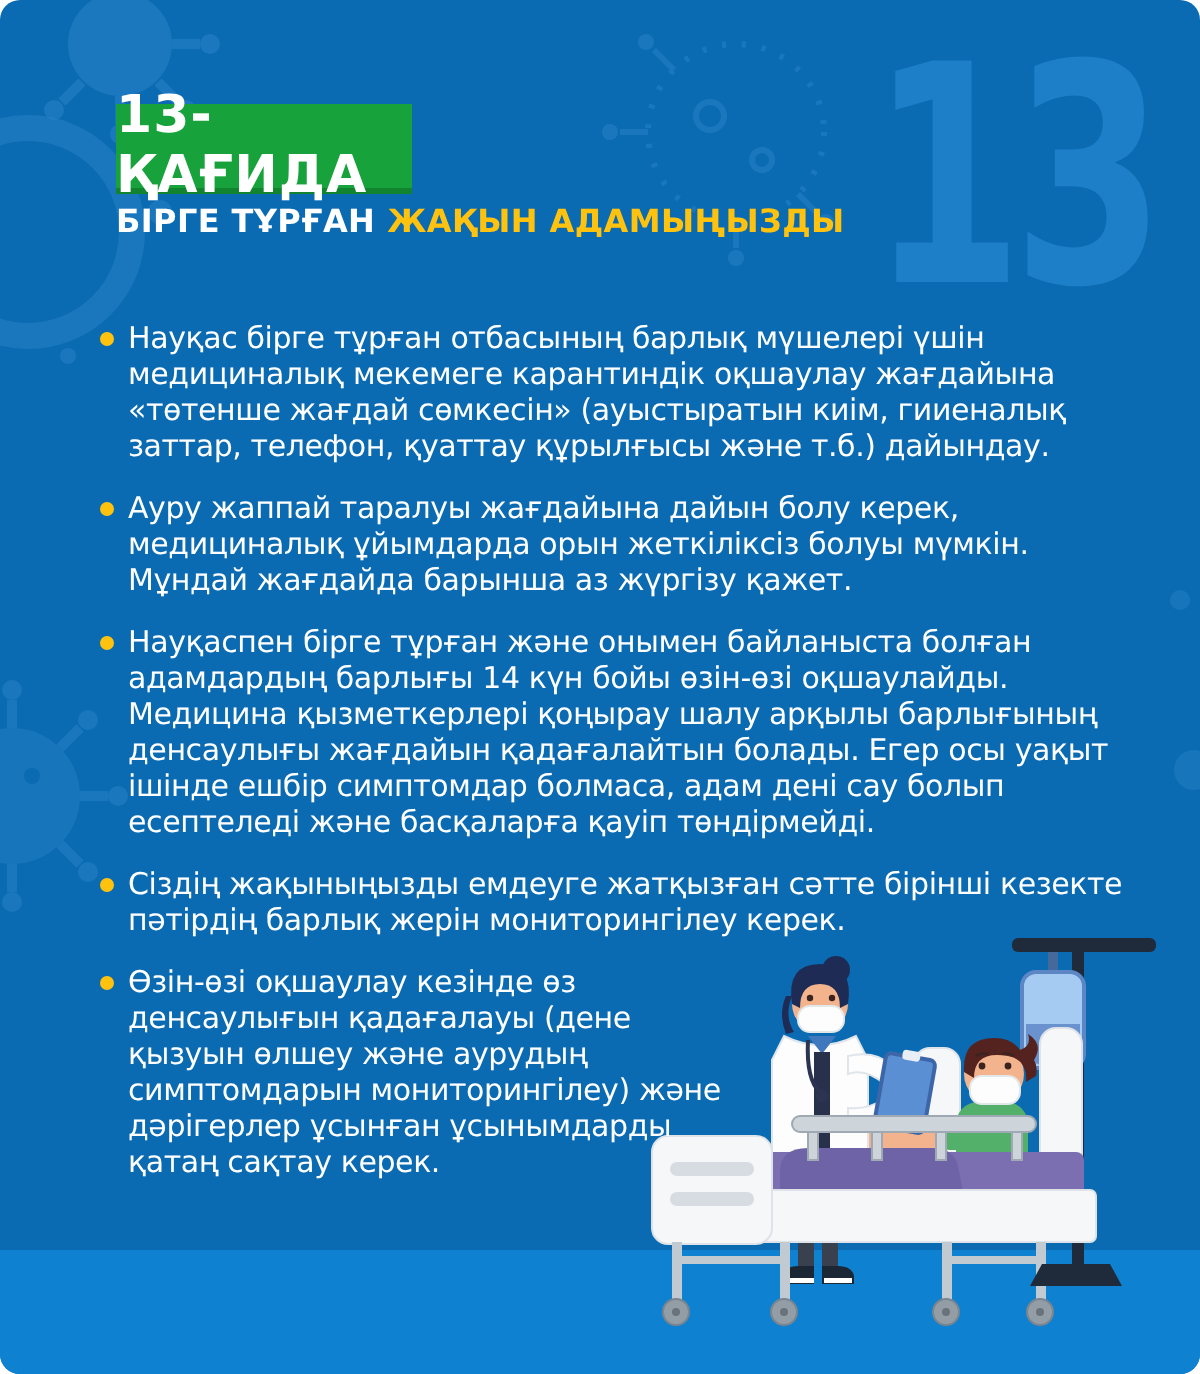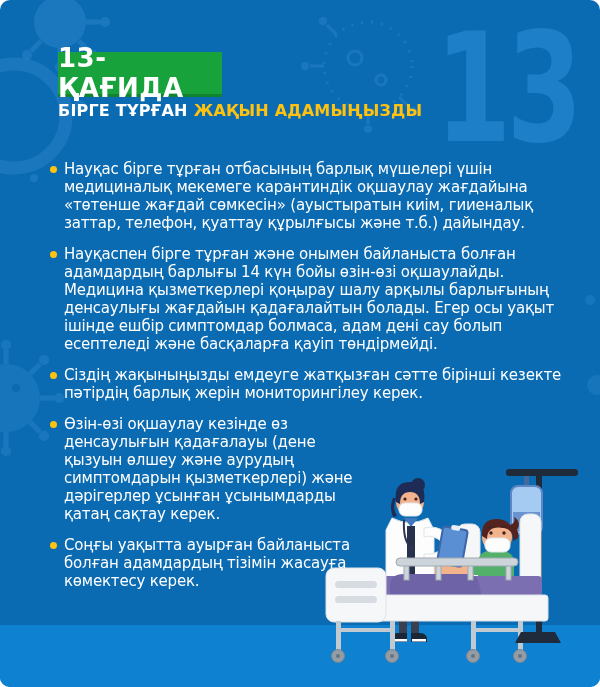--- a/index.html
+++ b/index.html
@@ -12,21 +12,21 @@
   .watermark{
     position:absolute;top:24px;right:22px;z-index:1;
     font-size:152px;font-weight:700;color:#1c7fc7;line-height:.85;
     letter-spacing:-7px;transform:scaleX(.72);transform-origin:top right;
     user-select:none;
   }
   .band{position:absolute;left:0;bottom:0;width:600px;height:62px;background:#0e82d1;z-index:1;}
   .illus{position:absolute;left:280px;top:440px;z-index:2;}
   .badge{
     position:absolute;left:58px;top:52px;z-index:3;
-    width:164px;height:42px;background:#17a23b;
+    width:148px;height:42px;background:#17a23b;
     border-bottom:3px solid rgba(0,0,0,.18);
     display:flex;align-items:center;justify-content:center;
   }
   .badge span{color:#ffffff;font-weight:700;font-size:26px;letter-spacing:.5px;}
   .title{
     position:absolute;left:58px;top:99px;z-index:3;margin:0;
     font-size:16px;font-weight:700;line-height:24px;color:#ffffff;letter-spacing:.2px;
   }
   .title .w{color:#ffffff;margin-right:6px;}
   .title .y{color:#ffc20e;}
@@ -233,29 +233,29 @@
     <span class="w">БІРГЕ ТҰРҒАН</span><span class="y">ЖАҚЫН АДАМЫҢЫЗДЫ</span><br>
   </h1>
 
   <ul class="bullets">
     <li>
       <span class="dot"></span>
       <span class="txt">Науқас бірге тұрған отбасының барлық мүшелері үшін медициналық мекемеге карантиндік оқшаулау жағдайына «төтенше жағдай сөмкесін» (ауыстыратын киім, гииеналық заттар, телефон, қуаттау құрылғысы және т.б.) дайындау.</span>
     </li>
     <li>
       <span class="dot"></span>
+      <span class="txt">Ауру жаппай таралуы жағдайына дайын болу керек, медициналық ұйымдарда орын жеткіліксіз болуы мүмкін. Мұндай жағдайда барынша аз жүргізу қажет.</span>
+    </li>
+    <li>
+      <span class="dot"></span>
       <span class="txt">Науқаспен бірге тұрған және онымен байланыста болған адамдардың барлығы 14 күн бойы өзін-өзі оқшаулайды. Медицина қызметкерлері қоңырау шалу арқылы барлығының денсаулығы жағдайын қадағалайтын болады. Егер осы уақыт ішінде ешбір симптомдар болмаса, адам дені сау болып есептеледі және басқаларға қауіп төндірмейді.</span>
     </li>
     <li>
       <span class="dot"></span>
       <span class="txt">Сіздің жақыныңызды емдеуге жатқызған сәтте бірінші кезекте пәтірдің барлық жерін мониторингілеу керек.</span>
     </li>
     <li class="narrow">
       <span class="dot"></span>
-      <span class="txt">Өзін-өзі оқшаулау кезінде өз денсаулығын қадағалауы (дене қызуын өлшеу және аурудың симптомдарын қызметкерлері) және дәрігерлер ұсынған ұсынымдарды қатаң сақтау керек.</span>
-    </li>
-    <li class="narrow">
-      <span class="dot"></span>
-      <span class="txt">Соңғы уақытта ауырған байланыста болған адамдардың тізімін жасауға көмектесу керек.</span>
+      <span class="txt">Өзін-өзі оқшаулау кезінде өз денсаулығын қадағалауы (дене қызуын өлшеу және аурудың симптомдарын мониторингілеу) және дәрігерлер ұсынған ұсынымдарды қатаң сақтау керек.</span>
     </li>
   </ul>
 
 </div>
 
 </body></html>

